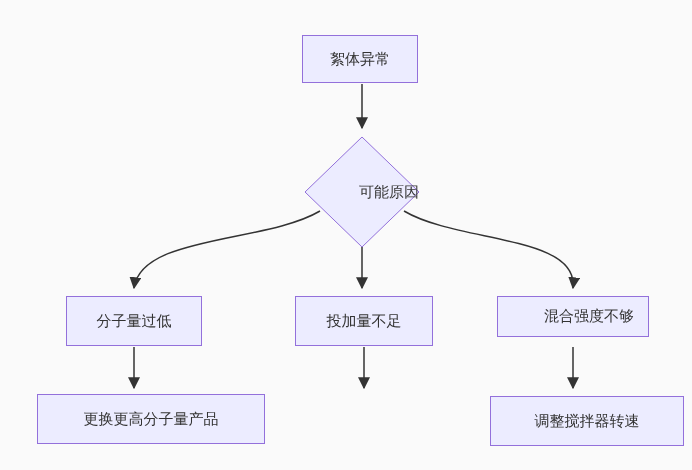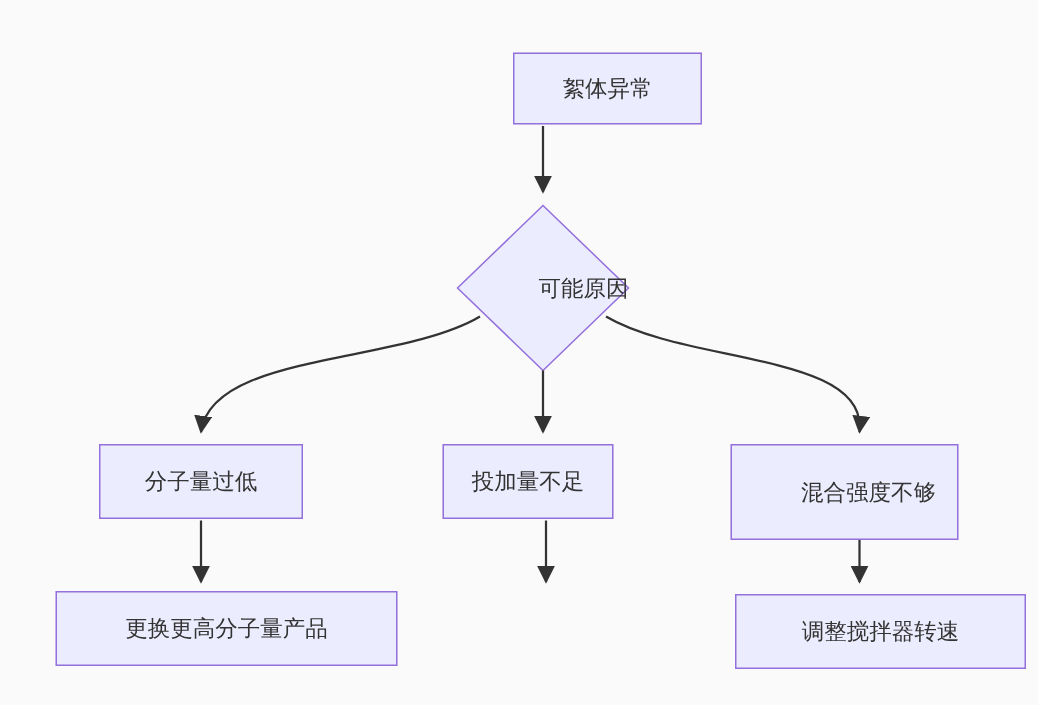--- a/index.html
+++ b/index.html
@@ -35,24 +35,24 @@
     white-space:nowrap;
   }
   .diamond-label{
     position:absolute;
     left:305px;top:172px;width:114px;height:40px;
     display:flex;align-items:center;justify-content:flex-end;
     font-size:15px;color:var(--text);
     white-space:nowrap;
   }
   
-  .n-root   {left:302px;top:35px; width:126px;height:48px;margin-left:40px;}
+  .n-root   {left:302px;top:35px; width:116px;height:48px;}
   .n-cause1 {left:66px; top:296px;width:136px;height:50px;}
-  .n-cause2 {left:295px;top:296px;width:114px;height:50px;}
-  .n-cause3 {left:487px;top:296px;width:152px;height:64px;padding-left:32px;}
+  .n-cause2 {left:295px;top:296px;width:138px;height:50px;}
+  .n-cause3 {left:497px;top:296px;width:152px;height:41px;padding-left:32px;}
   .n-action1{left:37px; top:394px;width:228px;height:50px;align-items:center;}
   .n-action2{left:282px;top:396px;width:165px;height:50px;}
   .n-action3{left:490px;top:396px;width:194px;height:50px;}
 </style>
 </head>
 <body>
 
 <div class="canvas">
 
   <svg class="edges" viewBox="0 0 692 470" xmlns="http://www.w3.org/2000/svg">

